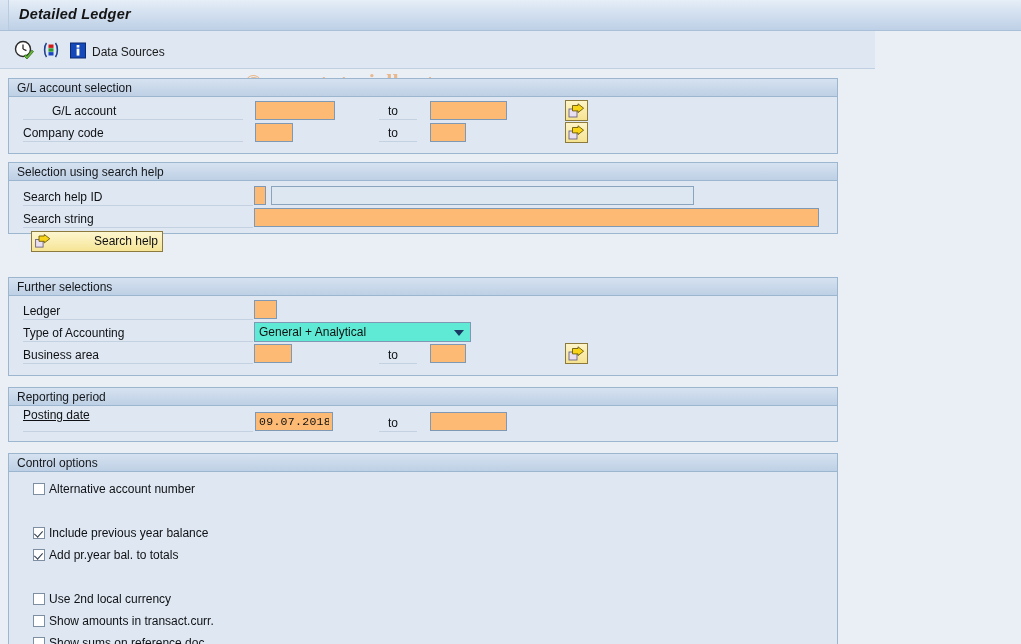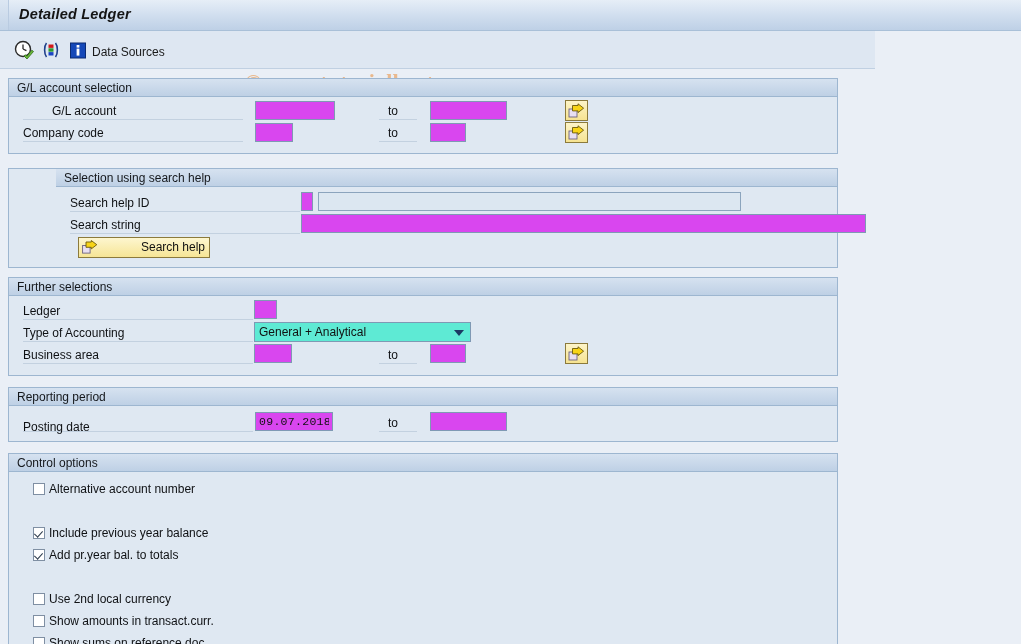--- a/index.html
+++ b/index.html
@@ -111,21 +111,21 @@
   
   .ruleline {
     position: absolute;
     height: 1px;
     background: #c3d1e0;
   }
 
   
   .inp {
     position: absolute;
-    background: #d946ef;
+    background: #fdba74;
     border: 1px solid #7f99b4;
     box-sizing: border-box;
     font-family: "Liberation Sans", sans-serif;
     font-size: 12px;
     color: #111111;
     padding: 0 3px;
     height: 19px;
     line-height: 17px;
     outline: none;
   }
@@ -301,21 +301,21 @@
     <button class="msbtn" style="left:556px; top:25px;">
       <svg width="17" height="16" viewBox="0 0 17 16">
         <rect x="1" y="6" width="8" height="8" fill="#e8dff2" stroke="#6b6280" stroke-width="0.9"></rect>
         <path d="M4.5 2.5 H10 V0.8 L15.6 5.2 L10 9.6 V7.9 H4.5 Z" fill="#f7d417" stroke="#6b5a0d" stroke-width="0.9" stroke-linejoin="round"></path>
       </svg>
     </button>
 
   </div>
 </div>
 
-<div class="panel" style="top:168px; height:100px;padding-left:47px;">
+<div class="panel" style="top:162px; height:72px;">
   <div class="panel-head">Selection using search help</div>
   <div class="panel-body" style="height:81px;">
 
     <div class="ruleline" style="left:14px; top:24px; width:230px;"></div>
     <div class="row-label" style="left:14px; top:9px;">Search help ID</div>
     <input class="inp" style="left: 245px; top: 5px; width: 12px;" value="">
     <input class="inp readonly" style="left: 262px; top: 5px; width: 423px;" readonly="" value="">
 
     <div class="ruleline" style="left:14px; top:46px; width:230px;"></div>
     <div class="row-label" style="left:14px; top:31px;">Search string</div>
@@ -364,21 +364,21 @@
 
   </div>
 </div>
 
 <div class="panel" style="top:387px; height:55px;">
   <div class="panel-head">Reporting period</div>
   <div class="panel-body" style="height:36px;">
 
     <div class="ruleline" style="left:14px; top:25px; width:230px;"></div>
     <div class="ruleline" style="left:370px; top:25px; width:38px;"></div>
-    <div class="row-label" style="left:14px; top:14px;">Posting date</div>
+    <div class="row-label" style="left:14px; top:2px;text-decoration:underline;">Posting date</div>
     <input class="inp mono" style="left: 246px; top: 6px; width: 78px;" value="09.07.2018">
     <div class="to-label" style="left:379px; top:10px;">to</div>
     <input class="inp" style="left: 421px; top: 6px; width: 77px;" value="">
 
   </div>
 </div>
 
 <div class="panel" style="top:453px; height:210px;">
   <div class="panel-head">Control options</div>
   <div class="panel-body" style="height:191px;" id="control-options-body">

